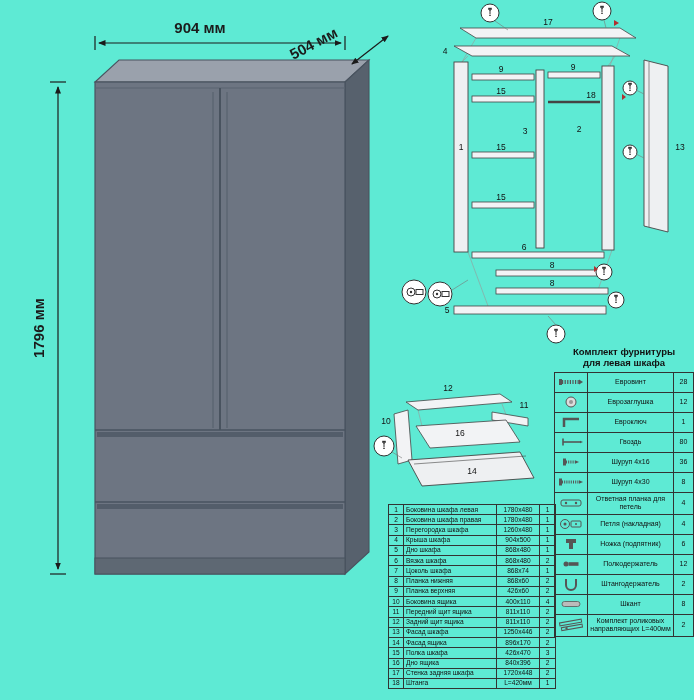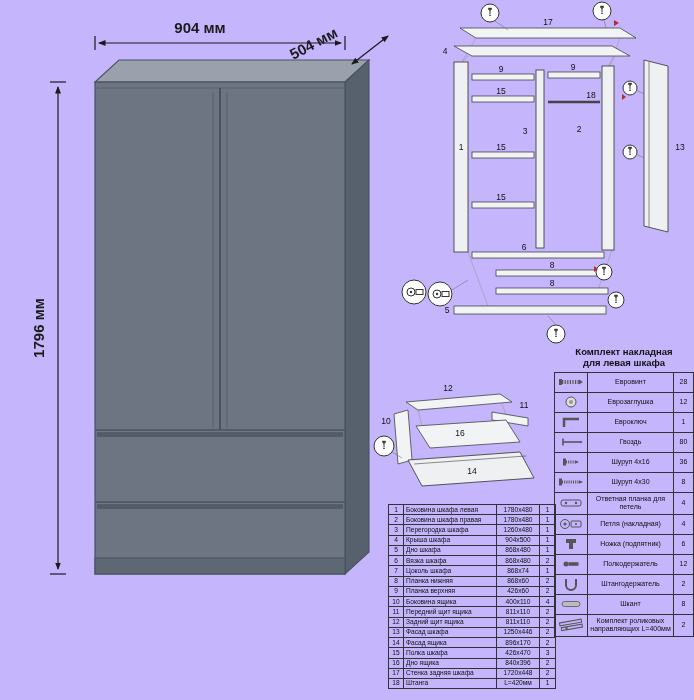--- a/index.html
+++ b/index.html
@@ -1,16 +1,16 @@
 <!DOCTYPE html>
 <html><head>
 <meta charset="utf-8">
 <style>
   html,body{margin:0;padding:0;background:#fff}
-  .page{position:relative;width:694px;height:700px;background:#c4b5fd;overflow:hidden;
+  .page{position:relative;width:694px;height:700px;background:#5eead4;overflow:hidden;
         font-family:"Liberation Sans","DejaVu Sans",sans-serif}
   svg.layer{position:absolute}
   svg text{font-family:"Liberation Sans","DejaVu Sans",sans-serif}
   .dim-label{font-size:15px;font-weight:bold;fill:#1b1b1b}
   .lbl{font-size:8.5px;fill:#111;text-anchor:middle}
   .slab{fill:#f2f3f5;stroke:#444;stroke-width:.8}
   .panel{fill:#eef0f2;stroke:#444;stroke-width:.9}
   .guide{stroke:#999;stroke-width:.6}
   .callout{fill:#fff;stroke:#333;stroke-width:1}
   .leader{stroke:#777;stroke-width:.6}
@@ -196,21 +196,21 @@
     <line x1="42" y1="84" x2="154" y2="76" stroke="#444" stroke-width=".6"></line>
     <text x="100" y="94" class="lbl">14</text>
 
     <circle cx="12" cy="66" r="10" class="callout"></circle>
     <use href="#scrw" x="12" y="66"></use>
     <line x1="20" y1="72" x2="30" y2="78" class="leader"></line>
   </svg>
 
   <div class="hw-wrap">
     <div class="hw-title">
-      <div>Комплект накладная</div>
+      <div>Комплект фурнитуры</div>
       <div>для левая шкафа</div>
     </div>
     <table>
       <tbody>
         <tr>
           <td class="hw-icon">
               <svg class="hwicon" width="26" height="14">
                 <rect x="1" y="4" width="3" height="6" fill="#555"></rect>
                 <line x1="4" y1="7" x2="21" y2="7" stroke="#555" stroke-width="4" stroke-dasharray="1.2 1.4"></line>
                 <polygon points="21,4.5 25,7 21,9.5" fill="#555"></polygon>

